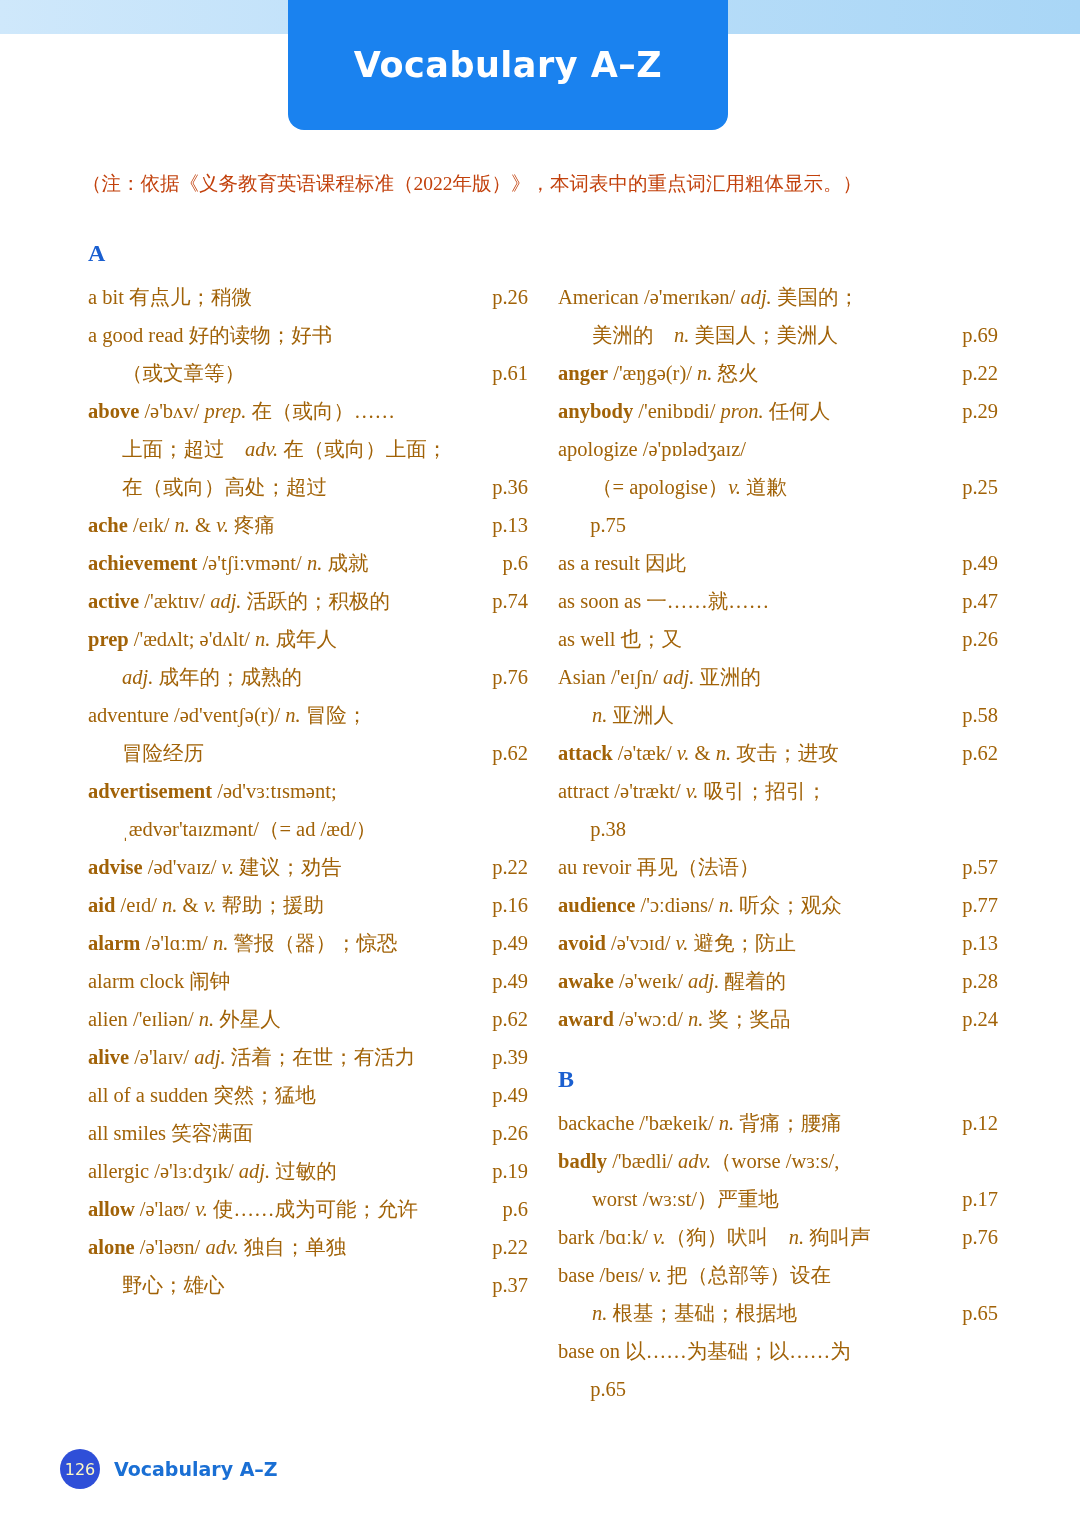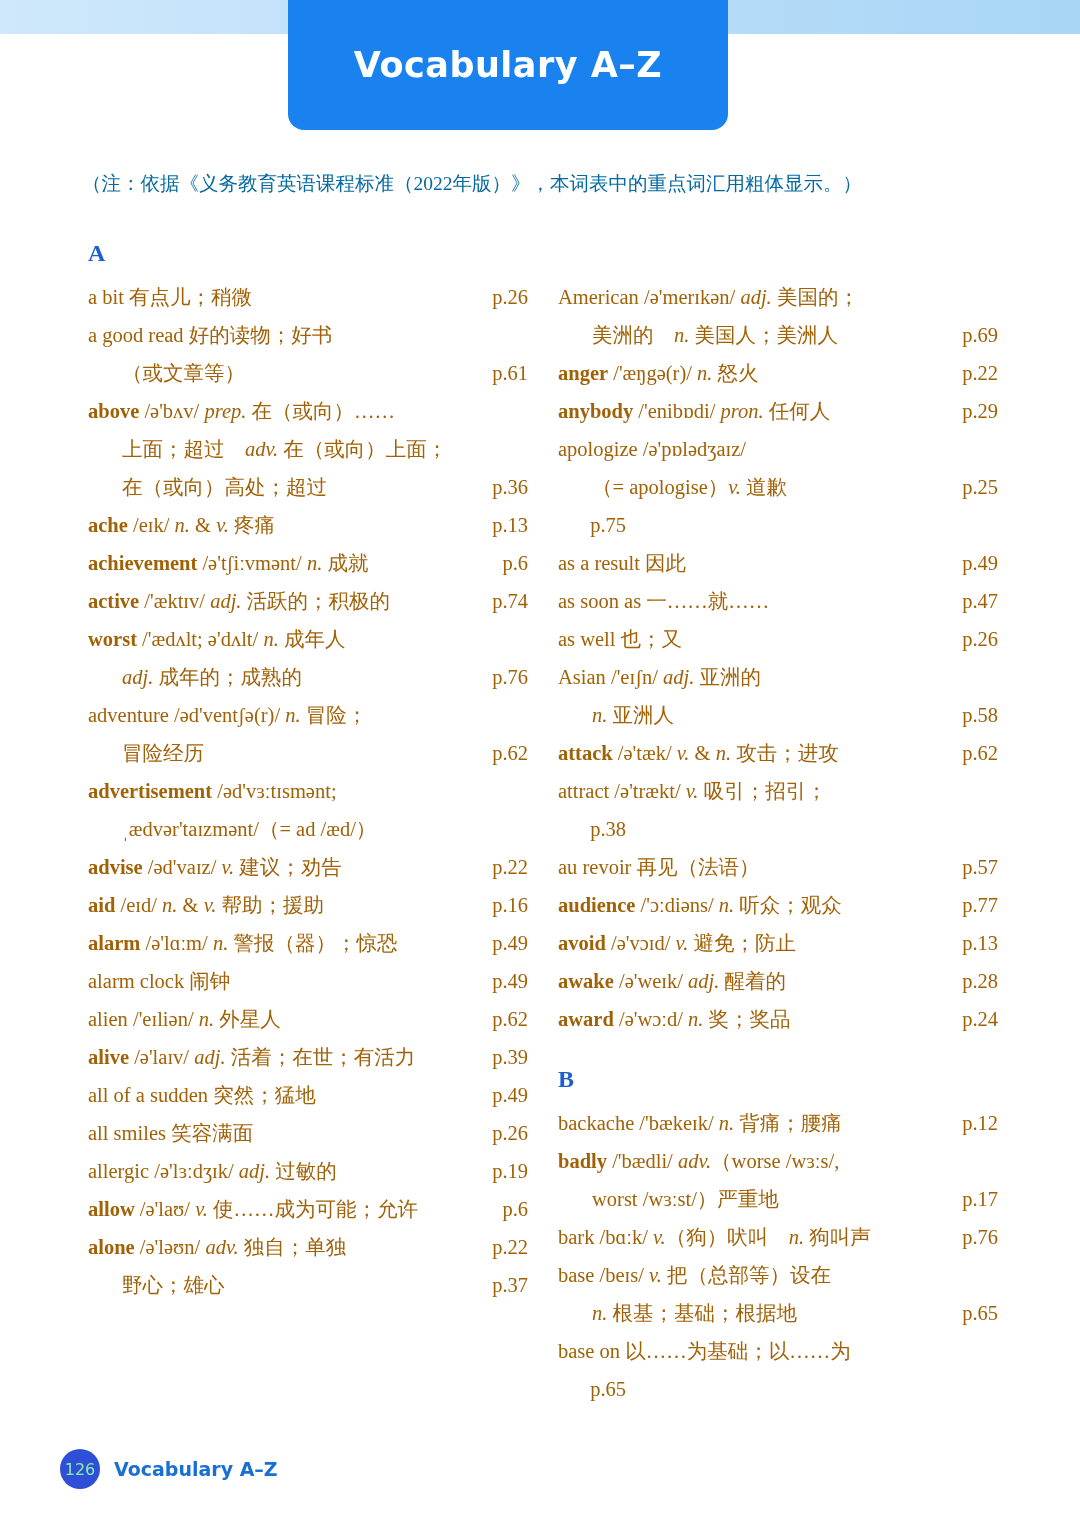--- a/index.html
+++ b/index.html
@@ -48,21 +48,21 @@
     font-size: 35px;
     letter-spacing: 0.5px;
   }
   .note {
     position: absolute;
     top: 170px;
     left: 0;
     width: 944px;
     text-align: center;
     font-size: 19.5px;
-    color: #0369a1;
+    color: #c2410c;
     font-family: "Liberation Serif", serif;
   }
   .columns {
     position: absolute;
     top: 240px;
     left: 0;
     width: 1080px;
     display: flex;
   }
   .col {
@@ -108,21 +108,21 @@
     bottom: 38px;
     left: 60px;
     display: flex;
     align-items: center;
   }
   .page-badge {
     width: 40px;
     height: 40px;
     border-radius: 50%;
     background: #2f4fd8;
-    color: #86efac;
+    color: #fef9c3;
     font-family: "DejaVu Sans", sans-serif;
     font-size: 16px;
     display: flex;
     align-items: center;
     justify-content: center;
   }
   .footer-label {
     margin-left: 14px;
     color: #1a6fd4;
     font-family: "DejaVu Sans", sans-serif;
@@ -178,21 +178,21 @@
           </div>
           <div class="entry">
             <div class="txt"><b class="hw">achievement</b> /ə'tʃiːvmənt/ <i class="it">n.</i> 成就</div>
             <div class="pg">p.6</div>
           </div>
           <div class="entry">
             <div class="txt"><b class="hw">active</b> /'æktɪv/ <i class="it">adj.</i> 活跃的；积极的</div>
             <div class="pg">p.74</div>
           </div>
           <div class="entry">
-            <div class="txt"><b class="hw">worst</b> /'ædʌlt; ə'dʌlt/ <i class="it">n.</i> 成年人</div>
+            <div class="txt"><b class="hw">prep</b> /'ædʌlt; ə'dʌlt/ <i class="it">n.</i> 成年人</div>
             <div class="pg"></div>
           </div>
           <div class="entry indent1">
             <div class="txt"><i class="it">adj.</i> 成年的；成熟的</div>
             <div class="pg">p.76</div>
           </div>
           <div class="entry">
             <div class="txt">adventure /əd'ventʃə(r)/ <i class="it">n.</i> 冒险；</div>
             <div class="pg"></div>
           </div>

